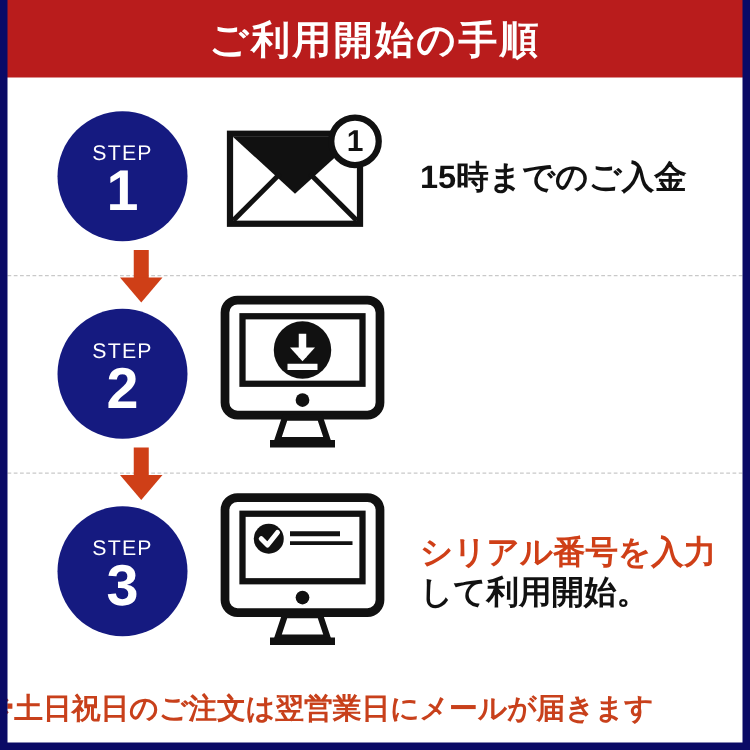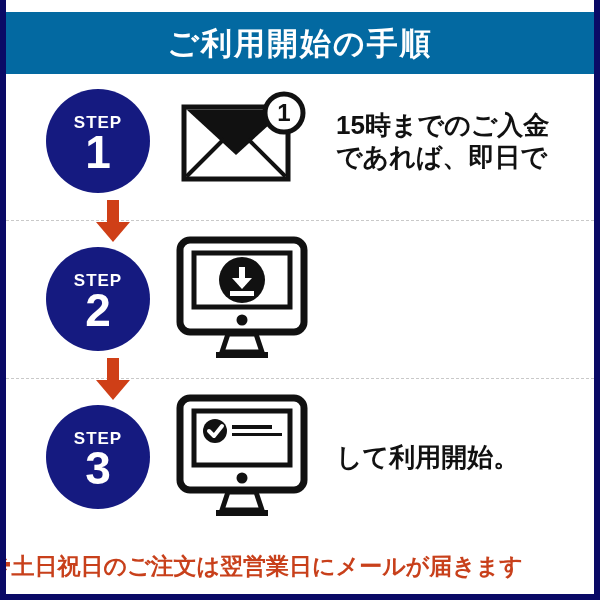--- a/index.html
+++ b/index.html
@@ -23,23 +23,23 @@
     width: 600px; height: 600px;
     border: 6px solid #0a0a66;
     border-top: 0;
     background: transparent;
     pointer-events: none;
   }
 
   
   #header {
     position: absolute;
-    left: 0; top: 12px;
+    left: 0; top: 0;
     width: 600px; height: 62px;
-    background: #0369a1;
+    background: #b91c1c;
     display: flex;
     align-items: center;
     justify-content: center;
   }
   #header-title {
     color: #ffffff;
     font-size: 31px;
     font-weight: 700;
     letter-spacing: 2px;
     line-height: 1;
@@ -99,21 +99,21 @@
     border-radius: 50%;
     background: #151a80;
     color: #ffffff;
     display: flex;
     flex-direction: column;
     align-items: center;
     justify-content: center;
   }
   .step-badge .step-word {
     font-size: 17px;
-    font-weight: 700;
+    font-weight: 400;
     letter-spacing: 1px;
     line-height: 1;
     margin-top: 6px;
   }
   .step-badge .step-num {
     font-size: 46px;
     font-weight: 700;
     line-height: 1;
     margin-top: -2px;
   }
@@ -189,21 +189,20 @@
             <path d="M10.5 89.5 L48 52" fill="none" stroke="#111111" stroke-width="4"></path>
             <path d="M109.5 89.5 L72 52" fill="none" stroke="#111111" stroke-width="4"></path>
             <circle cx="108" cy="26" r="19" fill="#ffffff" stroke="#111111" stroke-width="5"></circle>
             <text x="108" y="34" text-anchor="middle" font-family="Liberation Sans, sans-serif" font-size="24" font-weight="700" fill="#111111">1</text>
           </svg>
         </span>
       </div>
 
       <div class="text-cell">
         <div class="text-line">15時までのご入金</div>
-        <div class="text-line">であれば、即日で</div>
       </div>
     </div>
 
     <div style="position:relative;height:0;">
       <div class="divider"></div>
       <div class="arrow" style="top:-20px;">
         <div class="shaft"></div>
         <div class="head"></div>
       </div>
     </div>
@@ -258,20 +257,21 @@
             <rect x="60" y="33" width="40" height="4" fill="#111111"></rect>
             <rect x="60" y="41" width="50" height="3" fill="#111111"></rect>
             <circle cx="70" cy="86" r="5.5" fill="#111111"></circle>
             <path d="M56 100 L84 100 L90 118 L50 118 Z" fill="#ffffff" stroke="#111111" stroke-width="5"></path>
             <rect x="44" y="118" width="52" height="6" fill="#111111"></rect>
           </svg>
         </span>
       </div>
 
       <div class="text-cell">
+        <div class="text-line accent">シリアル番号を入力</div>
         <div class="text-line">して利用開始。</div>
       </div>
     </div>
 
   </div>
 
   <div id="footer">
     <div id="footer-note">※土日祝日のご注文は翌営業日にメールが届きます</div>
   </div>
 

